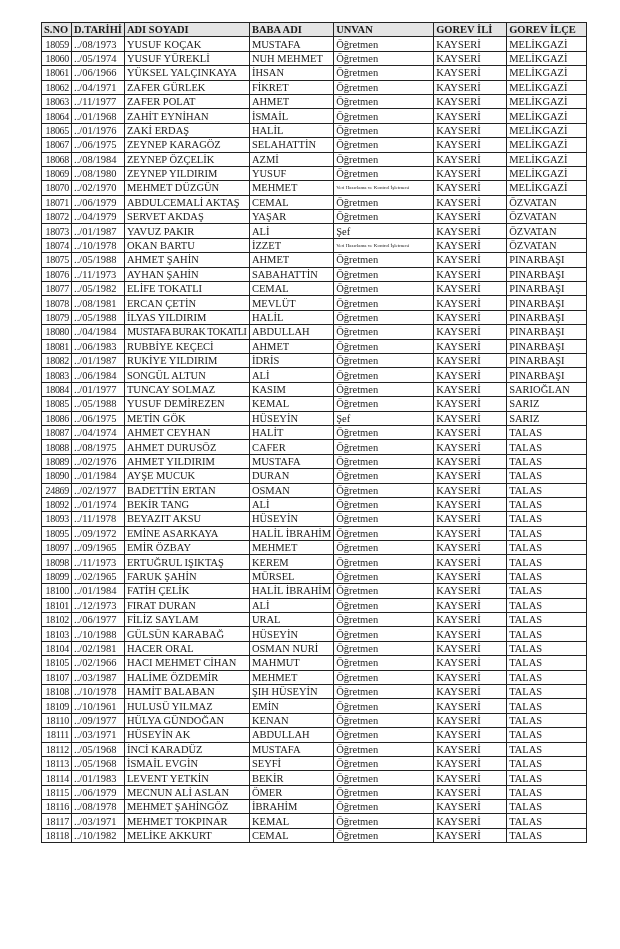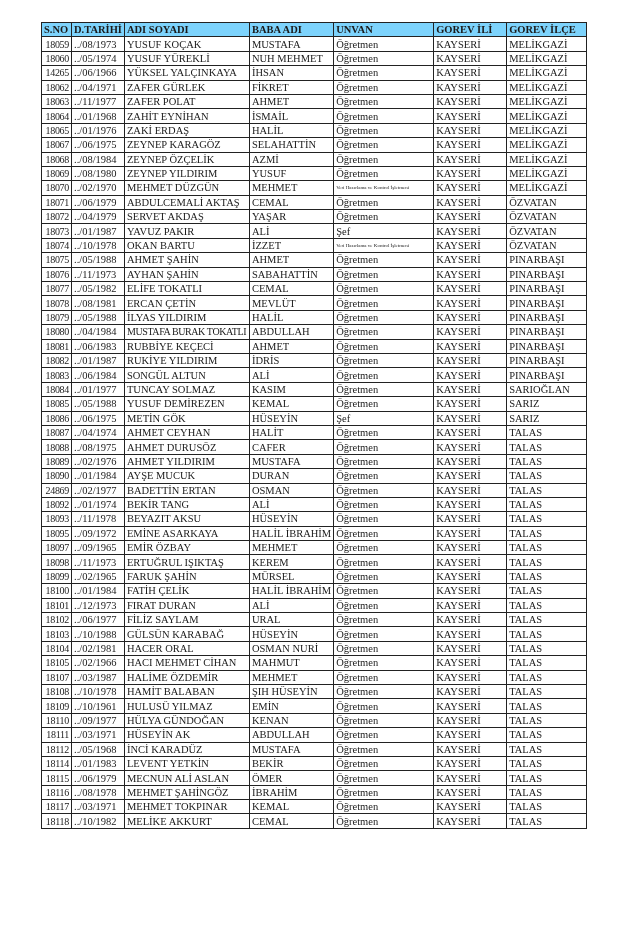--- a/index.html
+++ b/index.html
@@ -1,25 +1,25 @@
 <!DOCTYPE html>
 <html><head>
 <meta charset="utf-8">
 <style>
   html, body { margin: 0; padding: 0; background: #ffffff; }
   body { width: 620px; height: 949px; position: relative; overflow: hidden; }
   .page { position: absolute; left: 41px; top: 22px; }
   table { border-collapse: collapse; font-family: "Liberation Serif", serif; font-size: 10.5px; color: #1a1a1a; table-layout: fixed; }
   td, th { border: 1px solid #222; padding: 0 2px; height: 13.4px; line-height: 13px; white-space: nowrap; overflow: hidden; text-align: left; font-weight: normal; }
-  th { font-weight: bold; background: #7dd3fc; }
+  th { font-weight: bold; background: #e5e5e5; }
   col.c0 { width: 30px; } col.c1 { width: 48px; } col.c2 { width: 125px; } col.c3 { width: 82px; }
   col.c4 { width: 100px; } col.c5 { width: 73px; } col.c6 { width: 80px; }
   td.sno { font-size: 10px; letter-spacing: -0.3px; text-align: right; }
   td.small { font-size: 5px; }
-  td.tight { letter-spacing: -0.4px; font-size: 10px; }
+  td.tight { letter-spacing: -0.4px; font-size: 10px; text-align: center; }
 </style>
 </head>
 <body>
 
 <div class="page">
   <table>
     <colgroup>
       <col class="c0">
         <col class="c1">
         <col class="c2">
@@ -52,21 +52,21 @@
         <tr>
           <td class="sno">18060</td>
           <td>../05/1974</td>
           <td>YUSUF YÜREKLİ</td>
           <td>NUH MEHMET</td>
           <td>Öğretmen</td>
           <td>KAYSERİ</td>
           <td>MELİKGAZİ</td>
         </tr>
         <tr>
-          <td class="sno">14265</td>
+          <td class="sno">18061</td>
           <td>../06/1966</td>
           <td>YÜKSEL YALÇINKAYA</td>
           <td>İHSAN</td>
           <td>Öğretmen</td>
           <td>KAYSERİ</td>
           <td>MELİKGAZİ</td>
         </tr>
         <tr>
           <td class="sno">18062</td>
           <td>../04/1971</td>
@@ -484,20 +484,29 @@
         <tr>
           <td class="sno">18112</td>
           <td>../05/1968</td>
           <td>İNCİ KARADÜZ</td>
           <td>MUSTAFA</td>
           <td>Öğretmen</td>
           <td>KAYSERİ</td>
           <td>TALAS</td>
         </tr>
         <tr>
+          <td class="sno">18113</td>
+          <td>../05/1968</td>
+          <td>İSMAİL EVGİN</td>
+          <td>SEYFİ</td>
+          <td>Öğretmen</td>
+          <td>KAYSERİ</td>
+          <td>TALAS</td>
+        </tr>
+        <tr>
           <td class="sno">18114</td>
           <td>../01/1983</td>
           <td>LEVENT YETKİN</td>
           <td>BEKİR</td>
           <td>Öğretmen</td>
           <td>KAYSERİ</td>
           <td>TALAS</td>
         </tr>
         <tr>
           <td class="sno">18115</td>

